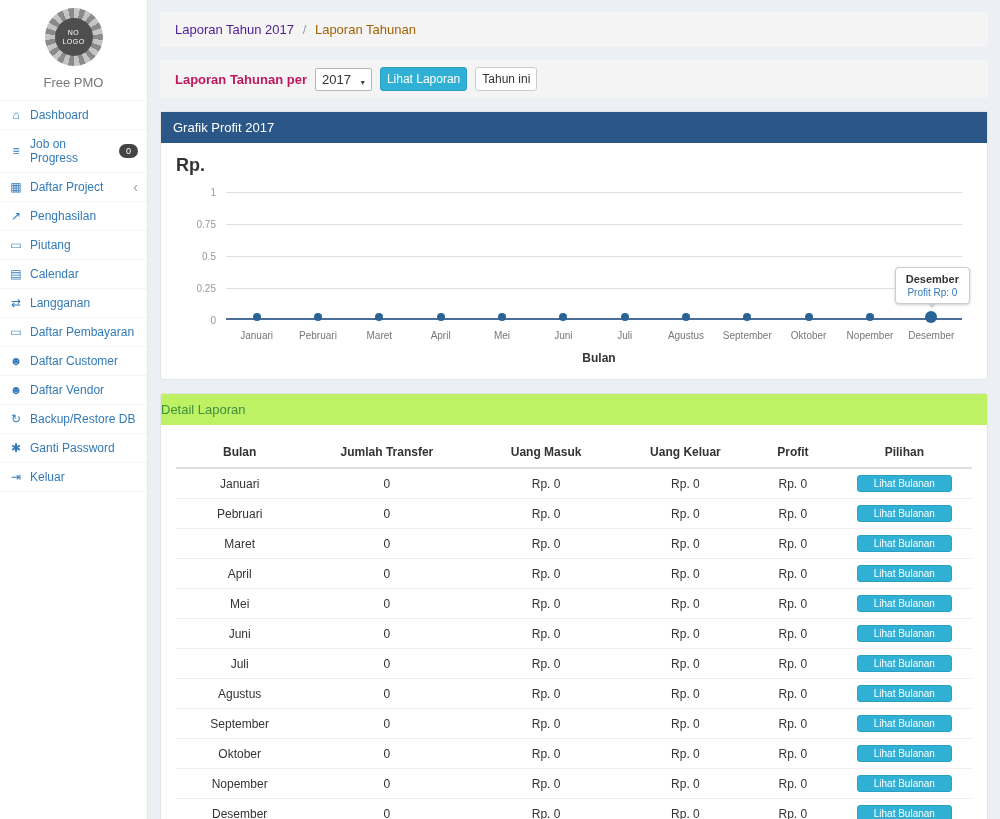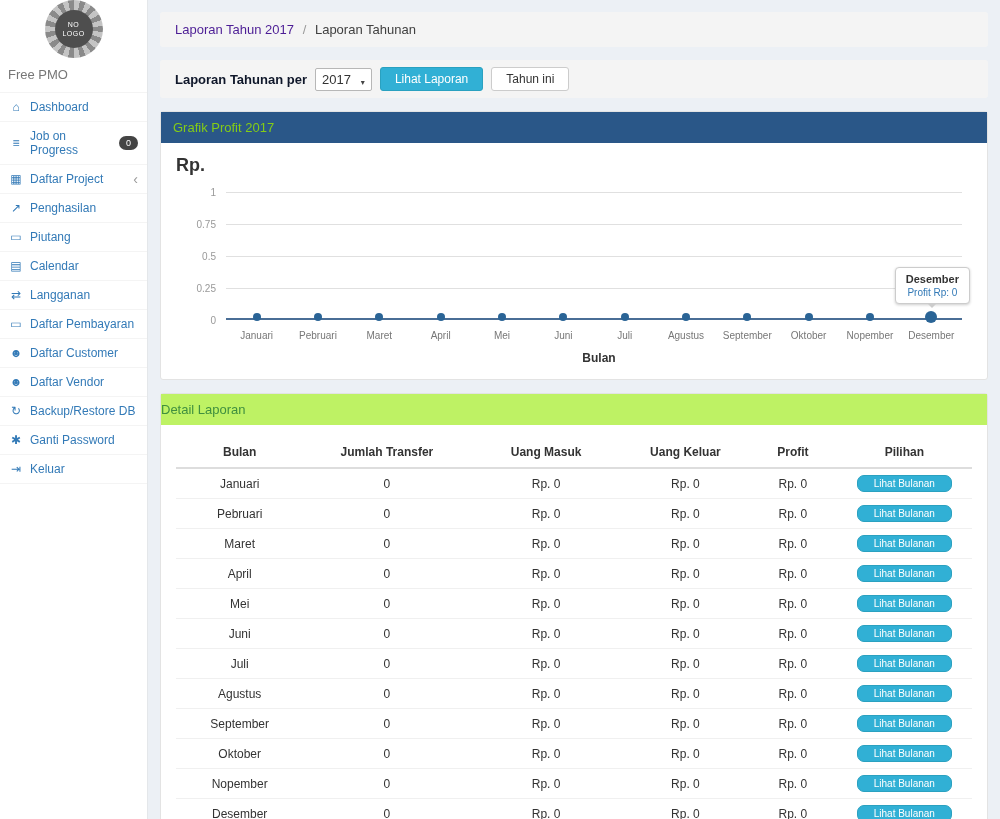--- a/index.html
+++ b/index.html
@@ -5,21 +5,21 @@
   * { box-sizing: border-box; margin: 0; padding: 0; }
   html,body { width:1000px; height:819px; }
   body {
     font-family: "Liberation Sans", sans-serif;
     font-size: 13px; color:#333; background:#ecf0f5; overflow:hidden;
   }
   .app { display:flex; width:1000px; height:819px; }
 
   
   .sidebar { width:148px; background:#fff; border-right:1px solid #e4e7ea; flex-shrink:0; }
-  .brand { padding:0 8px 10px; border-bottom:1px solid #f4f4f4; }
+  .brand { padding:8px 8px 10px; text-align:center; border-bottom:1px solid #f4f4f4; }
   .logo { width:58px; height:58px; border-radius:50%; margin:0 auto 9px;
           background:#b5b5b5;
           background-image: repeating-conic-gradient(#c4c4c4 0 12deg, #8a8a8a 12deg 24deg);
           display:flex; align-items:center; justify-content:center; }
   .logo-inner { width:38px; height:38px; border-radius:50%; background:#4e4e4e; color:#fff;
           font-size:7px; line-height:1.3; display:flex; flex-direction:column;
           align-items:center; justify-content:center; letter-spacing:.5px; }
   .brand-name { color:#777; font-size:13px; }
   .side-menu { list-style:none; }
   .side-item { display:flex; align-items:center; gap:7px; padding:7px 9px; font-size:12px;
@@ -27,34 +27,34 @@
   .sicon { width:14px; text-align:center; font-size:12px; flex-shrink:0; }
   .badge { margin-left:auto; background:#444; color:#fff; font-size:9px; padding:2px 7px; border-radius:10px; }
   .chev { margin-left:auto; color:#999; font-size:14px; line-height:1; }
 
   
   .content { flex:1; display:flex; flex-direction:column; padding:12px; overflow:hidden; }
   .bar { background:#f4f4f4; border-radius:3px; margin-bottom:13px; }
   .breadcrumb { padding:10px 15px; font-size:13px; }
   .link { color:#4c1d95; cursor:pointer; text-decoration:none; }
   .crumb-sep { color:#999; margin:0 5px; }
-  .crumb-current { color:#404040; }
+  .crumb-current { color:#a16207; }
 
   .filter-bar { display:flex; align-items:center; gap:8px; padding:7px 15px; }
-  .filter-label { color:#0f172a; font-weight:bold; font-size:13px; }
+  .filter-label { color:#be185d; font-weight:bold; font-size:13px; }
   .select { background:#fff; border:1px solid #b7b7b7; border-radius:2px; padding:3px 6px;
           display:inline-flex; align-items:flex-end; gap:10px; font-size:13px; cursor:pointer; }
   .select .arrow { font-size:8px; color:#444; }
-  .btn { font-size:12px; padding:4px 14px; border-radius:3px; cursor:pointer;
+  .btn { font-size:12px; padding:4px 6px; border-radius:3px; cursor:pointer;
           border:1px solid #ccc; background:#fff; color:#333; font-family:inherit; }
   .btn-info { background:#31b0d5; border-color:#2aa1c0; color:#fff; }
-  .btn-xs { font-size:10px; padding:2px 16px;border-radius:7px; }
+  .btn-xs { font-size:10px; padding:2px 16px; }
 
   .panel { background:#fff; border:1px solid #e3e3e3; border-radius:3px; margin-bottom:13px; }
-  .panel-header-primary { background:#2a5788; color:#84cc16; padding:8px 12px; font-size:13px; }
+  .panel-header-primary { background:#2a5788; color:#ffffff; padding:8px 12px; font-size:13px; }
   .panel-header-success { background:#bef264; color:#3f8f3f; padding:8px 0; font-size:13px; }
   .panel-body { padding:12px 15px 14px; }
 
   
   .yunit { font-weight:bold; font-size:18px; margin-bottom:16px; }
   .chart-area { position:relative; margin:10px 10px 0 50px; height:128px; }
   .gl { position:absolute; left:0; right:0; height:1px; background:#e0e0e0; }
   .gl-0 { top:0; } .gl-25 { top:25%; } .gl-50 { top:50%; } .gl-75 { top:75%; }
   .gl-100 { bottom:0; background:#cfcfcf; }
   .ylab { position:absolute; right:100%; margin-right:10px; transform:translateY(-50%);

